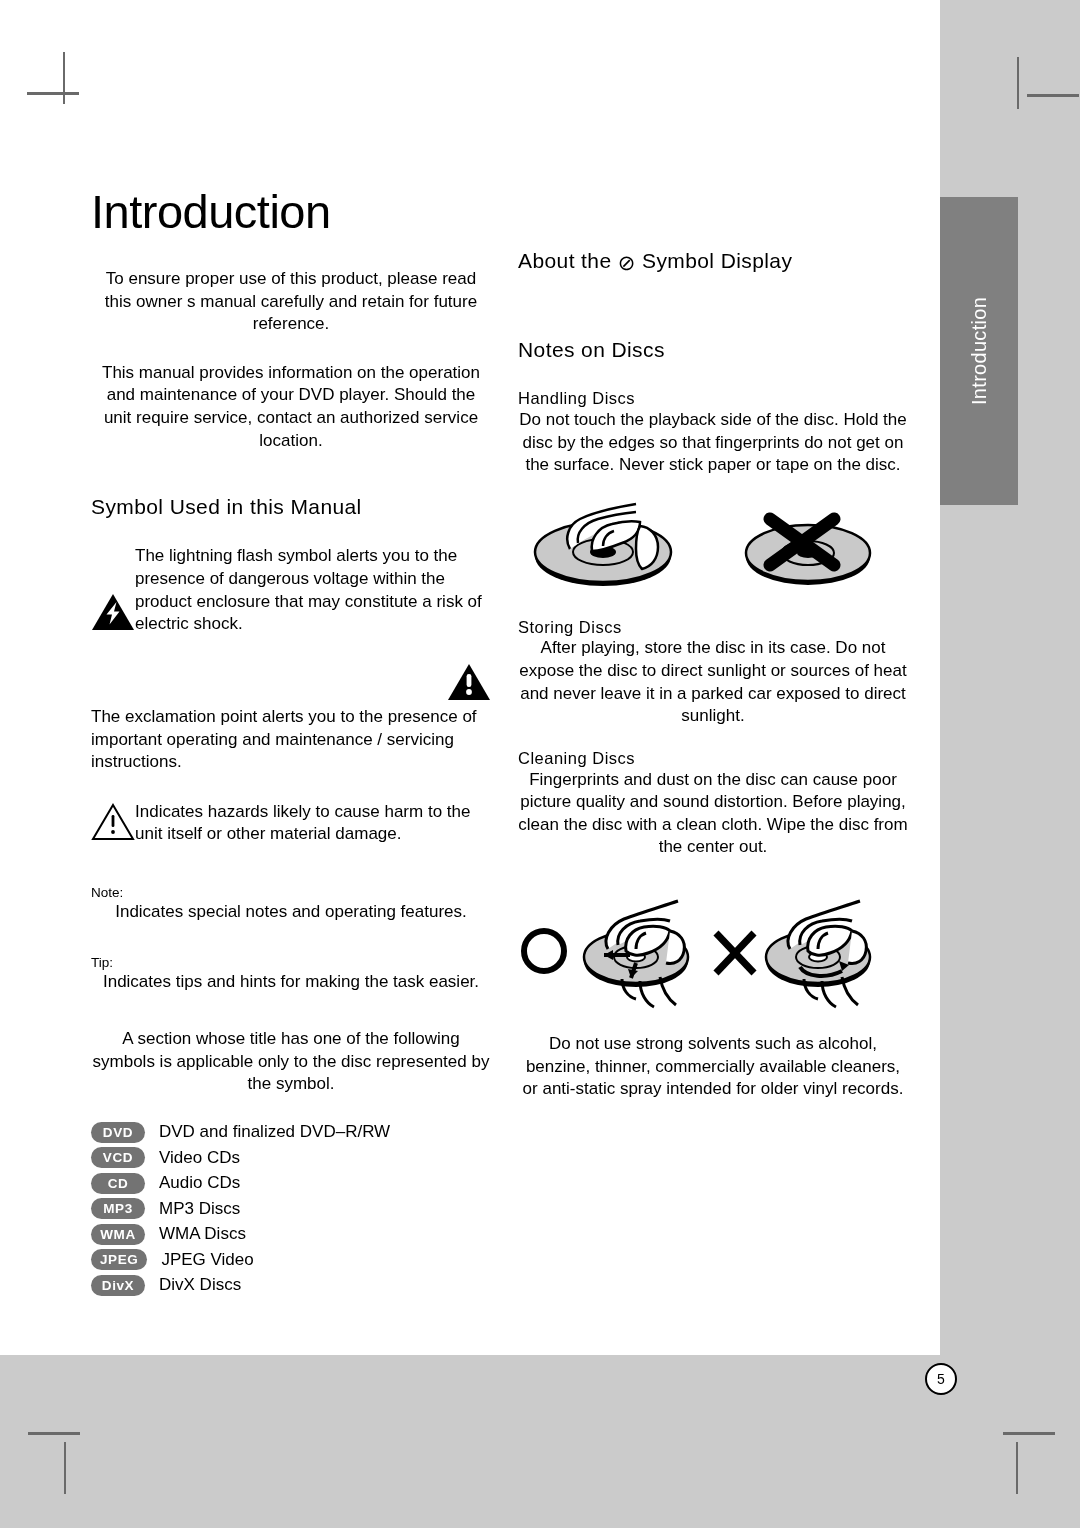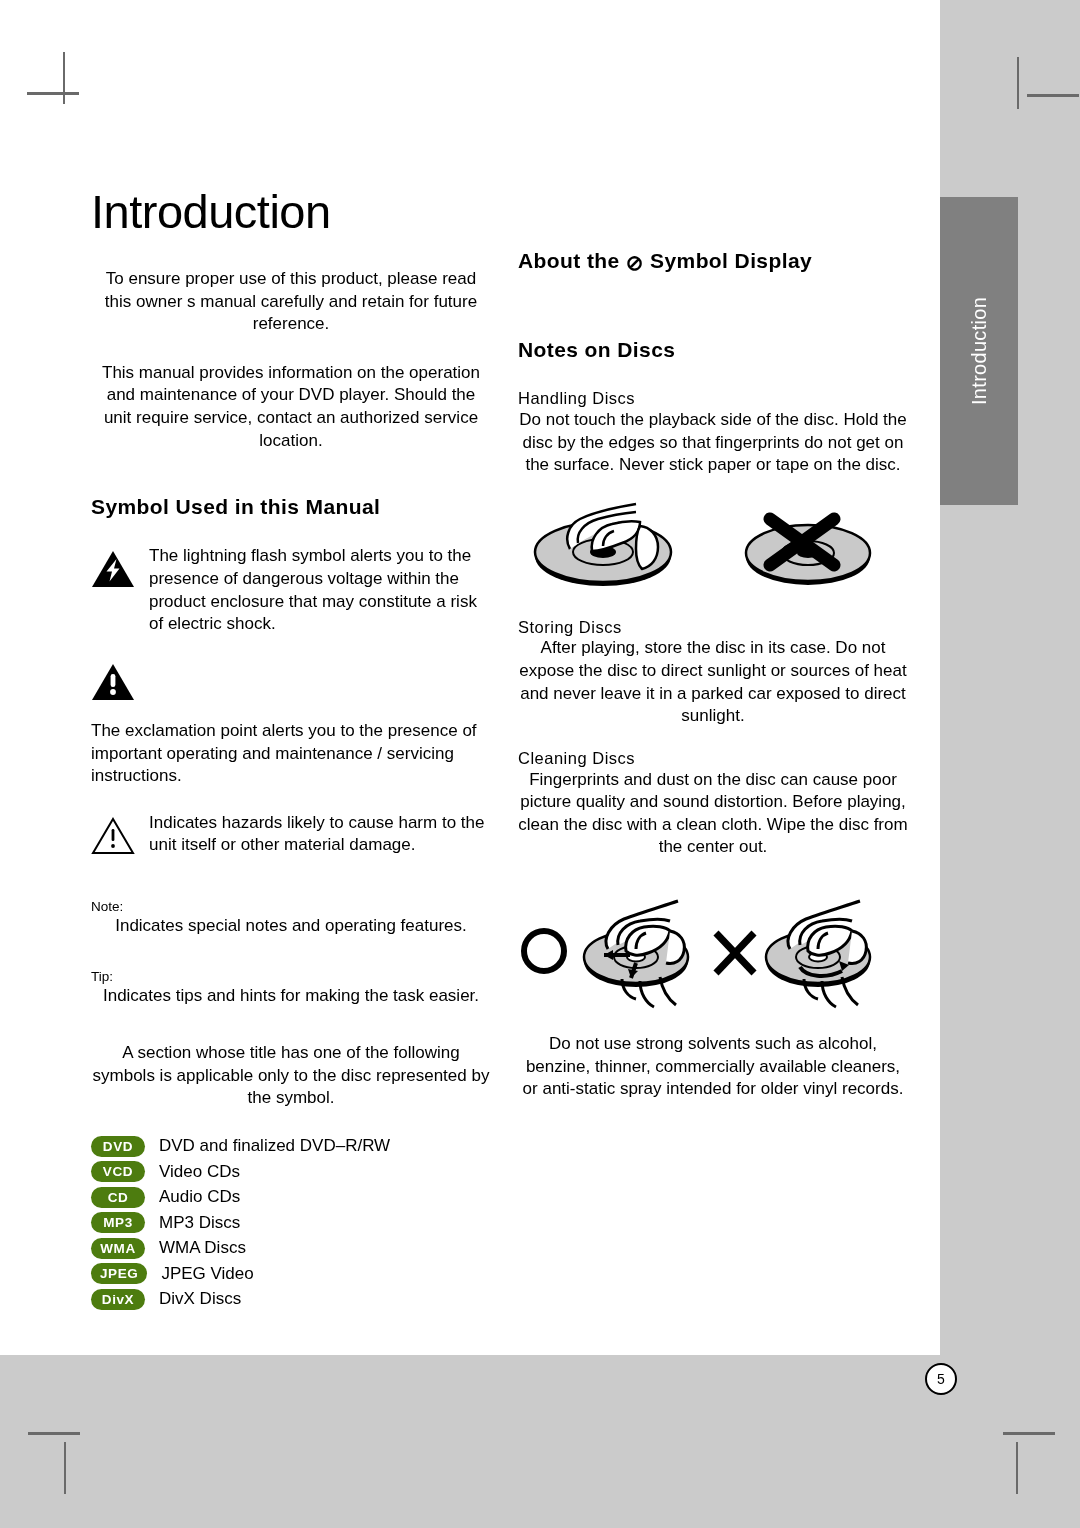--- a/index.html
+++ b/index.html
@@ -79,21 +79,21 @@
     position: absolute;
     left: 91px; top: 188px;
     font-size: 47px;
     font-weight: normal;
     letter-spacing: -0.5px;
     margin: 0;
     line-height: 1;
   }
   .h2 {
     font-size: 21px;
-    font-weight: bold;
+    font-weight: normal;
     letter-spacing: .4px;
     margin: 0;
     line-height: 1.2;
   }
   .h3 {
     font-size: 16.5px;
     font-weight: normal;
     letter-spacing: .5px;
     margin: 0;
     line-height: 1.25;
@@ -124,22 +124,21 @@
 
   .gap-20 { height: 20px; }
   .gap-26 { height: 26px; }
   .gap-30 { height: 30px; }
   .gap-34 { height: 34px; }
   .gap-42 { height: 42px; }
 
   
   .sym-row {
     display: flex;
-    align-items: flex-start;
-    gap: 14px;
+    align-items: flex-end;
     margin-bottom: 22px;
   }
   .sym-row .sym-ico {
     flex: 0 0 44px;
     padding-top: 4px;
   }
   .sym-row .sym-txt {
     flex: 1 1 auto;
     font-size: 17px;
     line-height: 1.33;
@@ -151,21 +150,21 @@
     display: flex;
     align-items: center;
     gap: 14px;
     margin-bottom: 4.5px;
   }
   .badge {
     flex: 0 0 auto;
     min-width: 54px;
     height: 21px;
     padding: 0 9px;
-    background: #4d7c0f;
+    background: #737373;
     color: #fff;
     border-radius: 11px;
     font-size: 13.5px;
     font-weight: bold;
     letter-spacing: .6px;
     display: flex;
     align-items: center;
     justify-content: center;
     box-sizing: border-box;
   }

